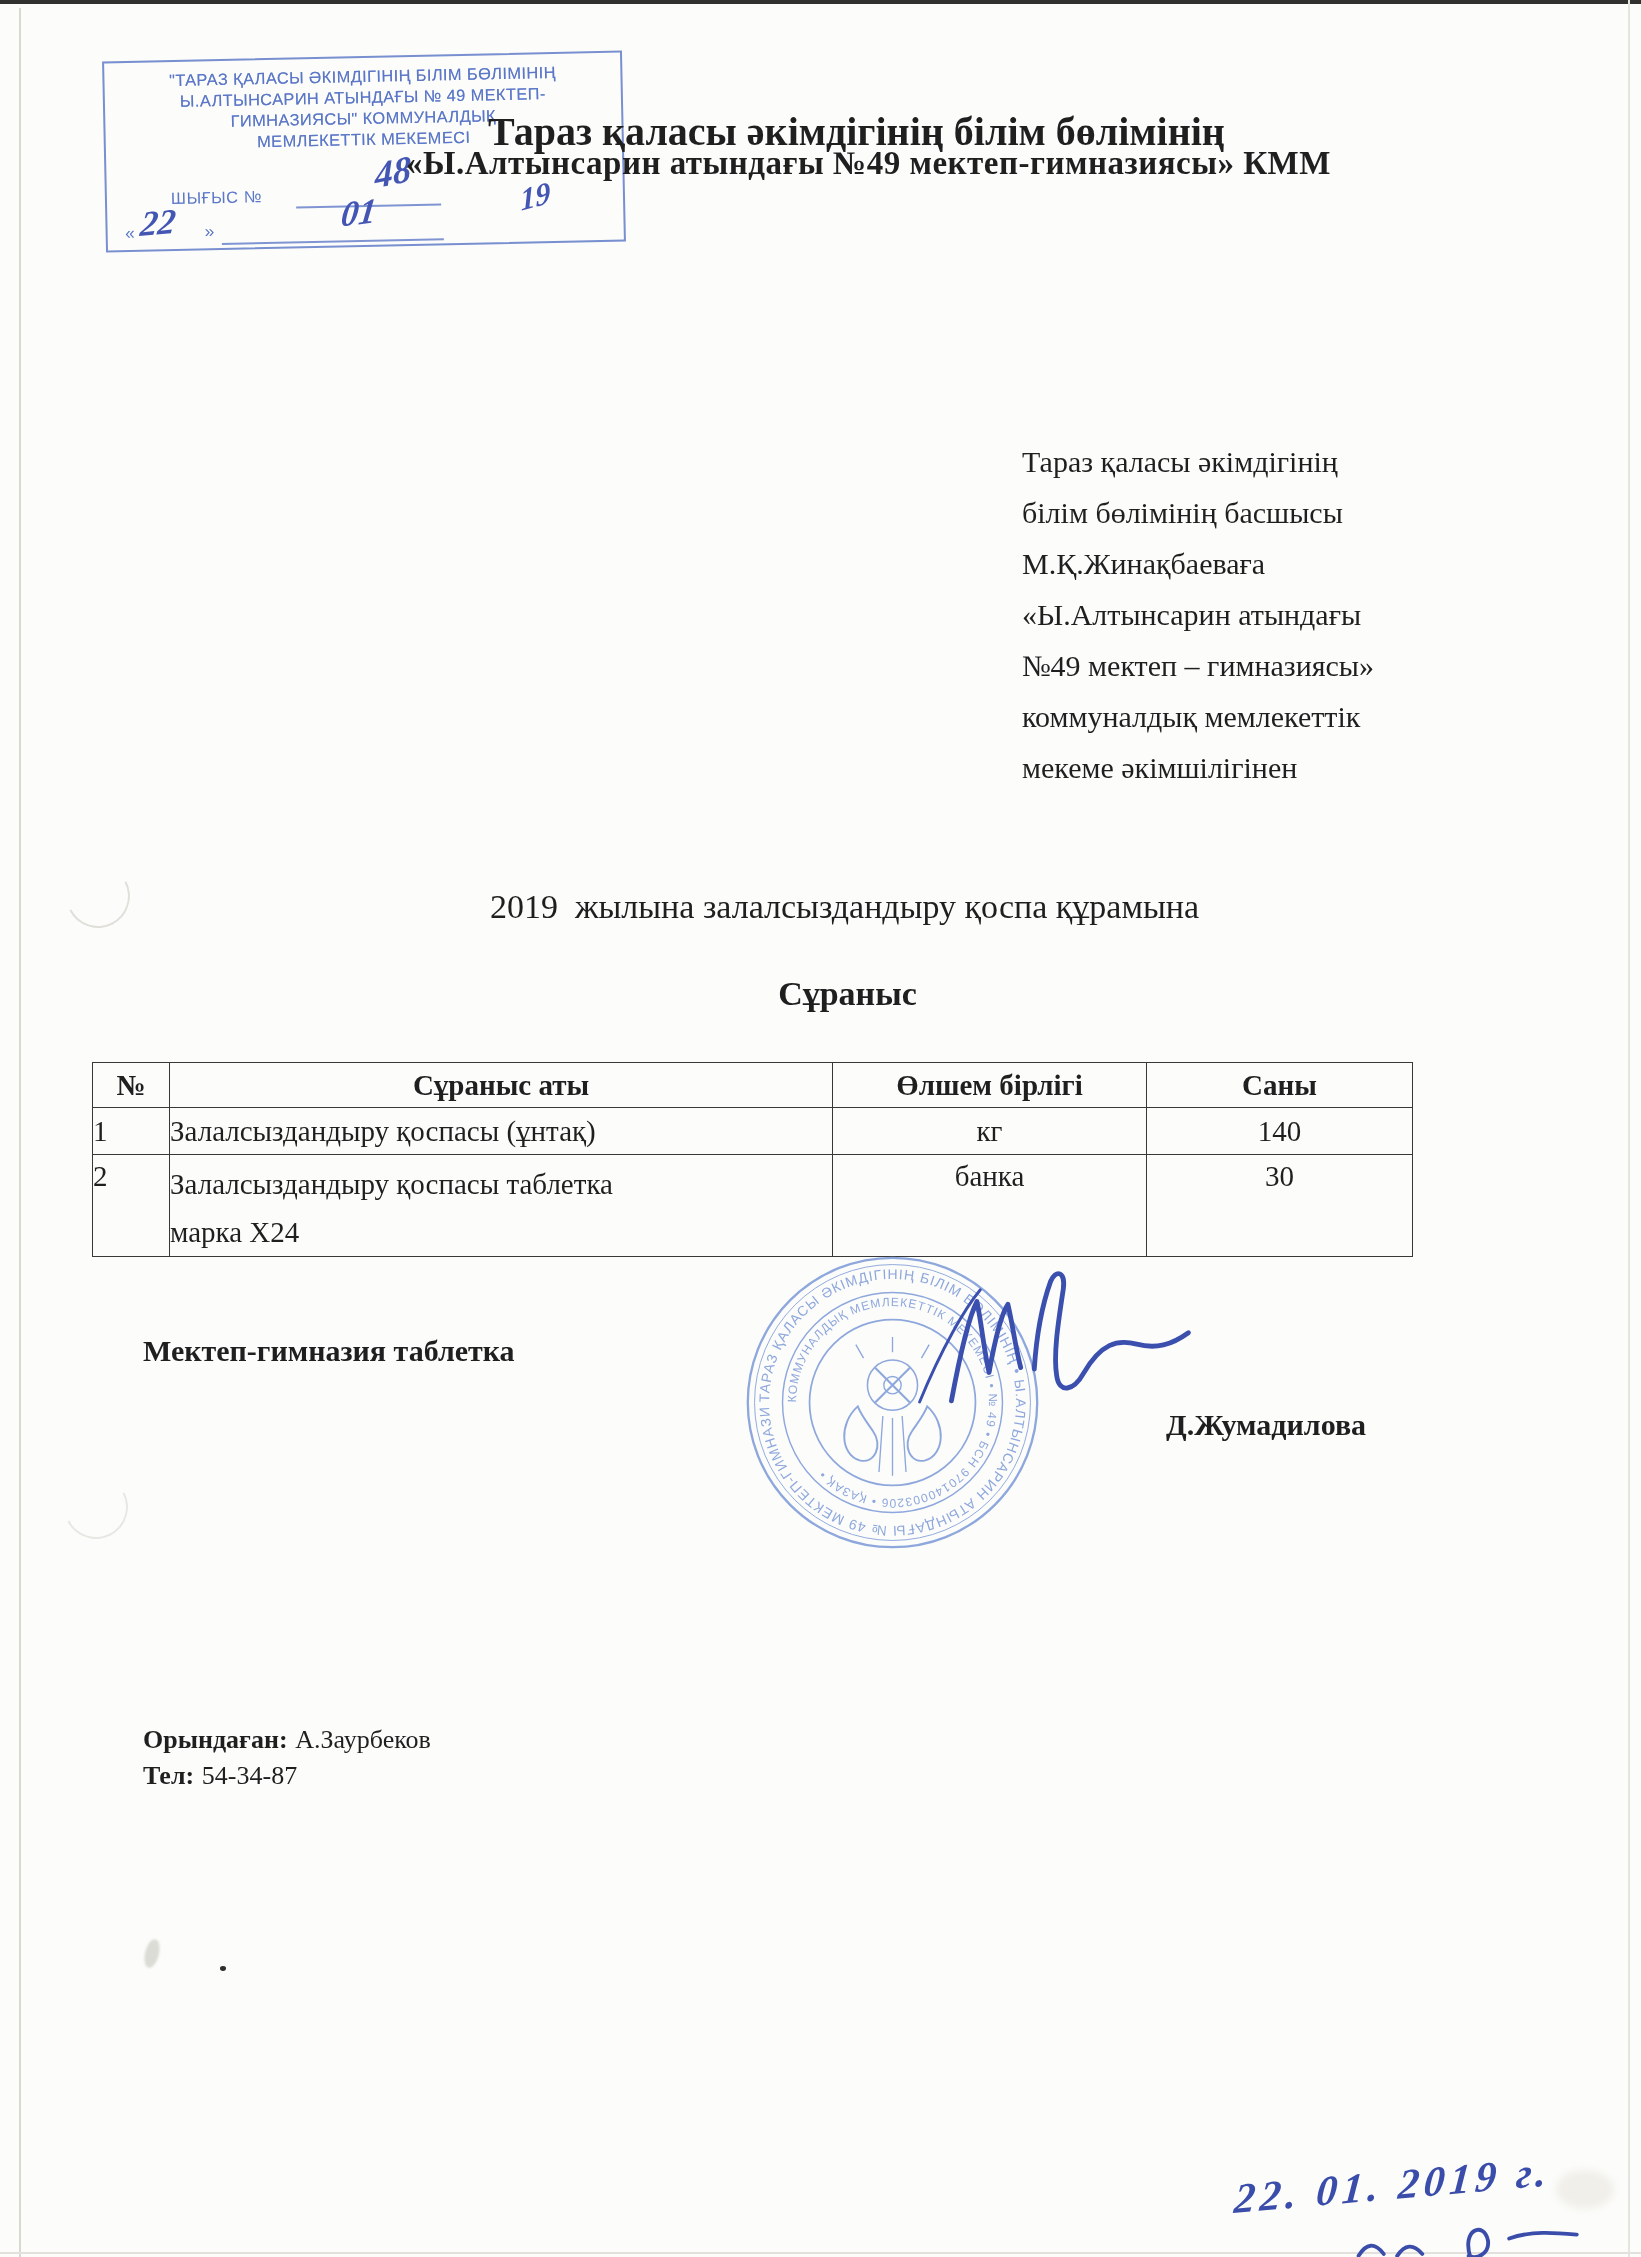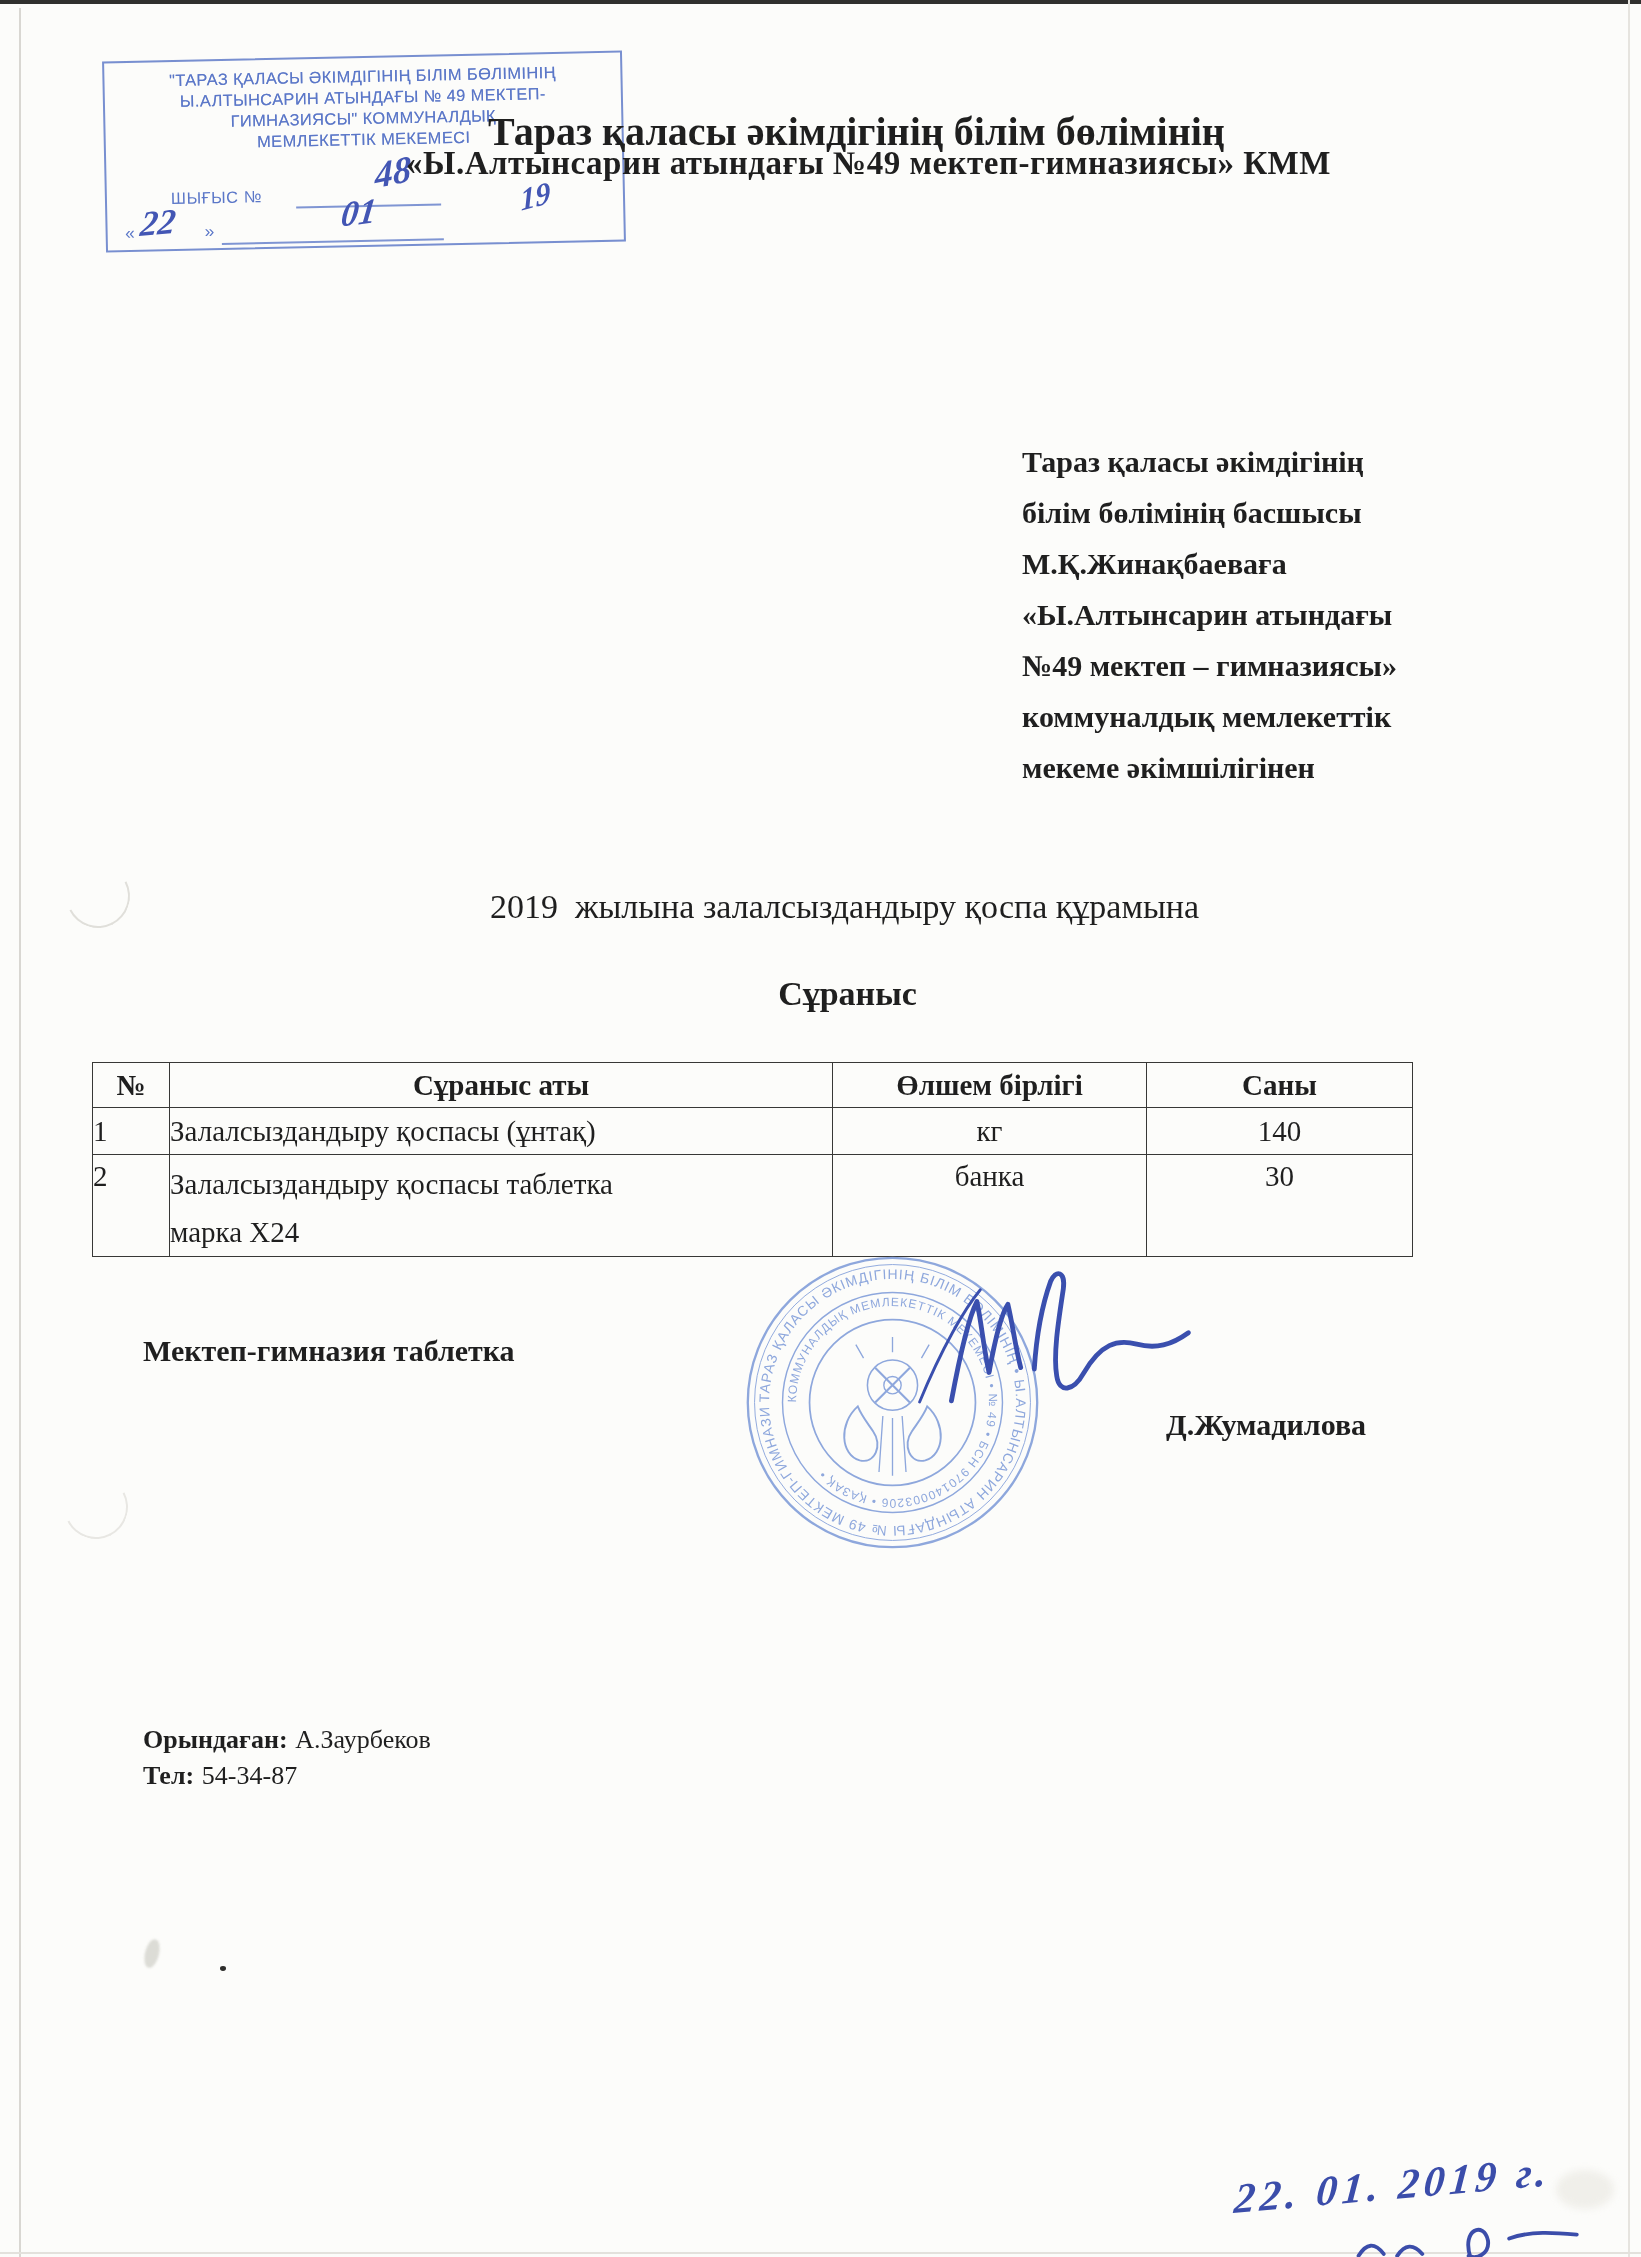--- a/index.html
+++ b/index.html
@@ -34,21 +34,21 @@
   .hw-01{position:absolute;left:234px;top:135px;font-size:35px;transform:rotate(-6deg) skewX(-14deg);}
   .hw-19{position:absolute;left:413px;top:124px;font-size:31px;transform:rotate(-14deg) skewX(-12deg);}
 
   
   .lh1{left:488px;top:108px;font-size:40px;font-weight:bold;}
   .lh2{left:406px;top:145px;font-size:33px;font-weight:bold;letter-spacing:0.5px;}
   .lh3{left:436px;top:207px;font-size:24px;}
   .lh3 .u{text-decoration:underline;}
 
   
-  .recipient{left:1022px;top:436px;width:521px;font-size:30px;font-weight:bold;
+  .recipient{left:1022px;top:436px;width:521px;font-size:30px;font-weight:normal;
              line-height:51px;white-space:pre-line;}
 
   
   .subj1{left:50%;top:888px;transform:translateX(-50%);margin-left:24px;font-size:34px;
          font-weight:normal;white-space:pre;}
   .subj2{left:50%;top:975px;transform:translateX(-50%);margin-left:27px;font-size:34px;font-weight:bold;}
 
   
   table.req{position:absolute;left:92px;top:1062px;width:1320px;border-collapse:collapse;
             table-layout:fixed;font-size:29px;}

